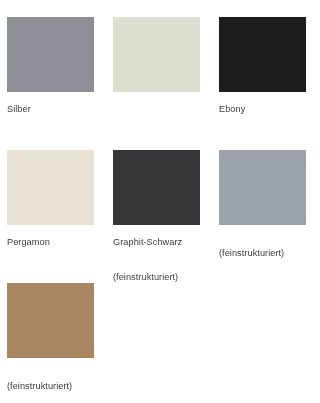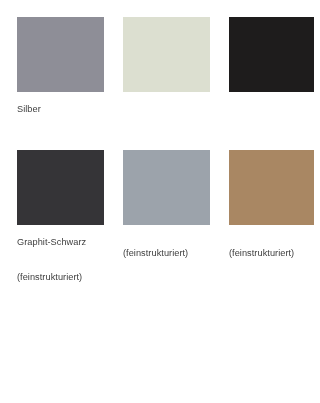--- a/index.html
+++ b/index.html
@@ -14,21 +14,21 @@
     font-family: "Liberation Sans", sans-serif;
     color: #3a3a3a;
     -webkit-font-smoothing: antialiased;
   }
 
   .palette {
     position: relative;
     width: 314px;
     height: 403px;
     box-sizing: border-box;
-    padding: 17px 0 0 17px;
+    padding: 17px 0 0 7px;
   }
 
   .swatch-grid {
     display: grid;
     grid-template-columns: repeat(3, 87px);
     column-gap: 19px;
     row-gap: 0px;
     grid-auto-rows: 133px;
   }
 
@@ -70,20 +70,29 @@
         <span class="swatch-chip" style="background: rgb(142, 142, 151);"></span>
         <div class="swatch-label">
           <span class="line">Silber</span>
         </div>
       </div>
       <div class="swatch-cell">
         <span class="swatch-chip" style="background: rgb(220, 223, 208);"></span>
       </div>
       <div class="swatch-cell">
         <span class="swatch-chip" style="background: rgb(30, 28, 28);"></span>
+        <div class="swatch-label">
+          <span class="line">Ebony</span>
+        </div>
+      </div>
+      <div class="swatch-cell">
+        <span class="swatch-chip" style="background: rgb(232, 226, 212);"></span>
+        <div class="swatch-label">
+          <span class="line">Pergamon</span>
+        </div>
       </div>
       <div class="swatch-cell">
         <span class="swatch-chip" style="background: rgb(53, 52, 55);"></span>
         <div class="swatch-label">
           <span class="line">Graphit-Schwarz</span>
           <span class="line-sub">(feinstrukturiert)</span>
         </div>
       </div>
       <div class="swatch-cell">
         <span class="swatch-chip" style="background: rgb(156, 163, 171);"></span>

